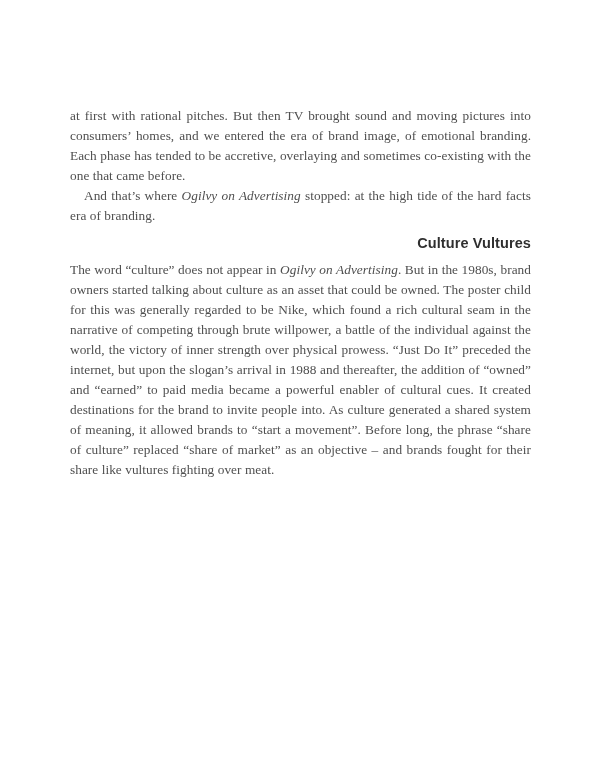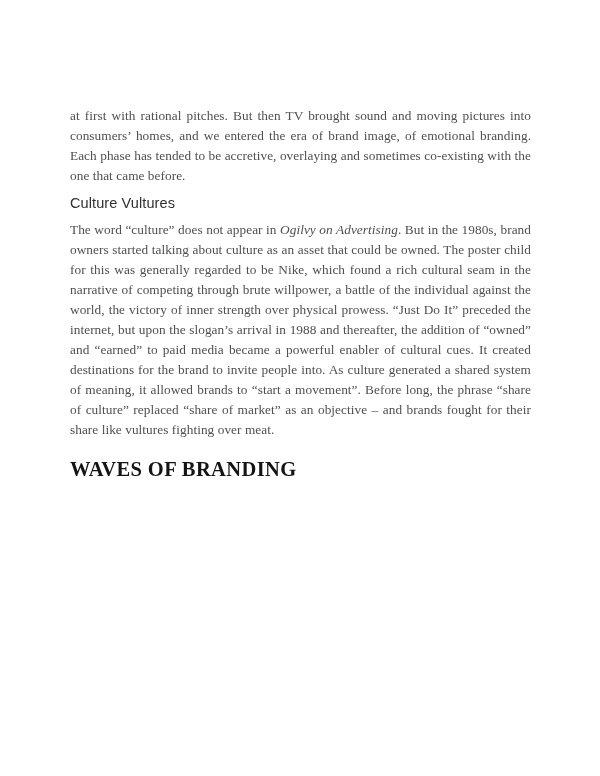--- a/index.html
+++ b/index.html
@@ -36,25 +36,25 @@
   p.body-para.indent {
     text-indent: 14px;
   }
   p.body-para i {
     font-style: italic;
   }
   h2.section-heading {
     margin: 9px 0 8px 0;
     padding: 0;
     font-family: "Liberation Sans", sans-serif;
-    font-weight: 400;
+    font-weight: 700;
     font-size: 14.5px;
     line-height: 17px;
     color: #2f2f2f;
-    text-align: left;
+    text-align: right;
     letter-spacing: 0.1px;
   }
   h1.chapter-heading {
     margin: 17px 0 0 0;
     padding: 0;
     font-family: "Liberation Serif", serif;
     font-weight: 700;
     font-size: 20.5px;
     line-height: 24px;
     color: #141414;
@@ -63,22 +63,22 @@
   }
 </style>
 </head>
 <body>
 
 <div class="page">
   <div class="text-column">
 
     <p class="body-para">at first with rational pitches. But then TV brought sound and moving pictures into consumers’ homes, and we entered the era of brand image, of emotional branding. Each phase has tended to be accretive, overlaying and sometimes co-existing with the one that came before.</p>
 
+    <p class="body-para indent"><span>And that’s where </span><i>Ogilvy on Advertising</i><span> stopped: at the high tide of the hard facts era of branding.</span></p>
 
 
     <h2 class="section-heading">Culture Vultures</h2>
 
     <p class="body-para"><span>The word “culture” does not appear in </span><i>Ogilvy on Advertising</i><span>. But in the 1980s, brand owners started talking about culture as an asset that could be owned. The poster child for this was generally regarded to be Nike, which found a rich cultural seam in the narrative of competing through brute willpower, a battle of the individual against the world, the victory of inner strength over physical prowess. “Just Do It” preceded the internet, but upon the slogan’s arrival in 1988 and thereafter, the addition of “owned” and “earned” to paid media became a powerful enabler of cultural cues. It created destinations for the brand to invite people into. As culture generated a shared system of meaning, it allowed brands to “start a movement”. Before long, the phrase “share of culture” replaced “share of market” as an objective – and brands fought for their share like vultures fighting over meat.</span></p>
 
-    <h1 class="chapter-heading">WAVES OF BRANDING</h1>
 
   </div>
 </div>
 
 </body></html>

